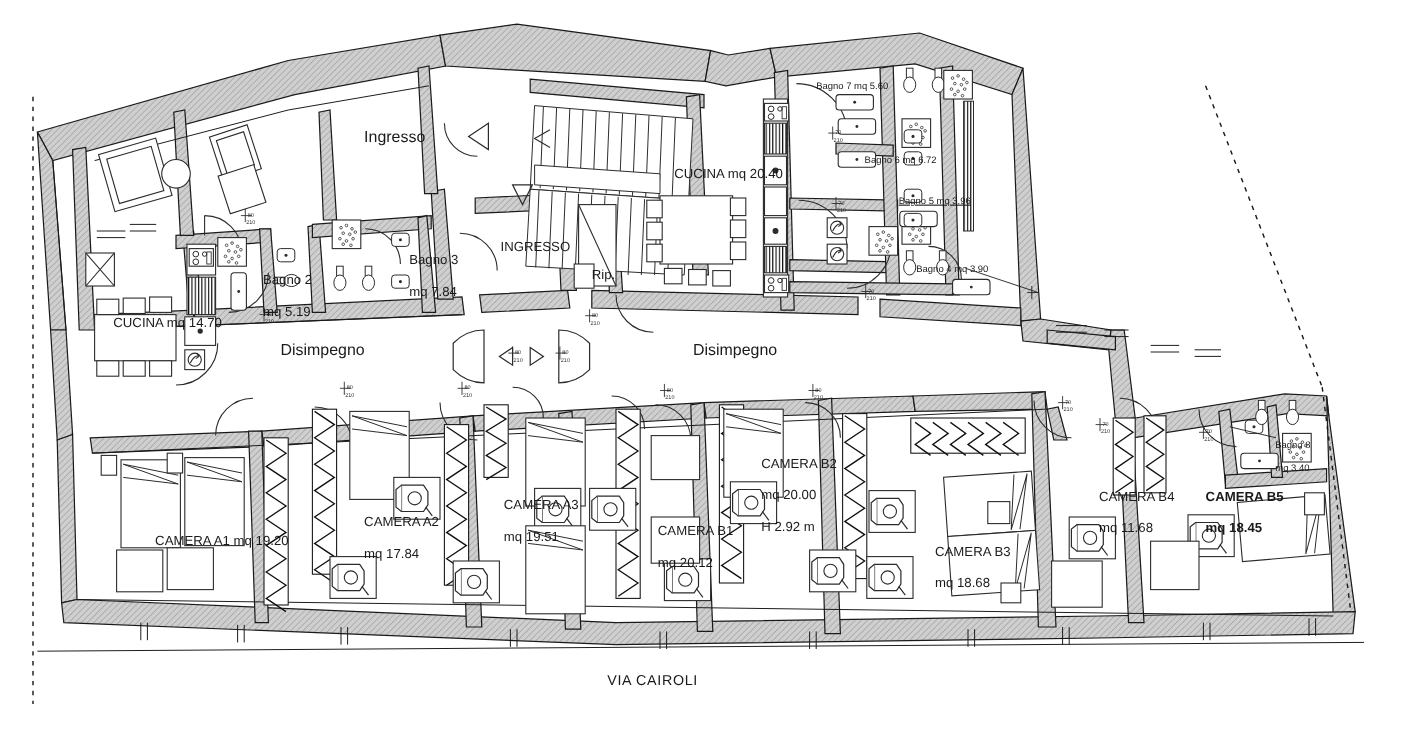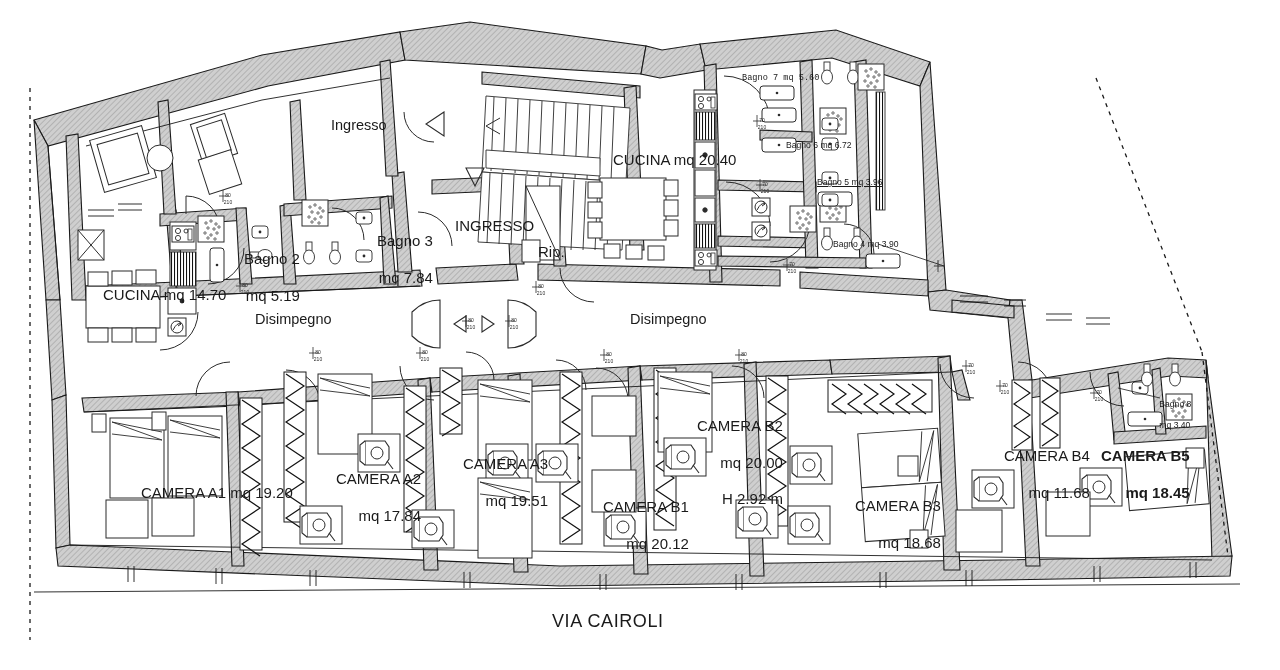--- a/index.html
+++ b/index.html
@@ -2,23 +2,23 @@
 <html><head>
 <meta charset="utf-8">
 <title>Floor Plan</title>
 <style>
   html,body{margin:0;padding:0;background:#ffffff;}
   body{font-family:"Liberation Sans",sans-serif;}
   #stage{position:relative;width:1280px;height:670px;background:#ffffff;overflow:hidden;}
   #plan{position:absolute;left:0;top:0;width:1280px;height:670px;}
   .lbl{position:absolute;color:#1a1a1a;white-space:pre;line-height:1.22;}
   .lbl.big{font-size:14.5px;}
-  .lbl.mid{font-size:15px;text-align:right;}
+  .lbl.mid{font-size:12px;}
   .lbl.sm{font-size:8.6px;}
-  .lbl.street{font-size:18px;letter-spacing:.6px;text-align:right;}
+  .lbl.street{font-size:13px;letter-spacing:.6px;text-align:right;}
 </style>
 </head>
 <body>
 
 <div id="stage">
 
   <svg id="plan" viewBox="0 0 1280 670">
     <defs>
       <pattern id="wallhatch" width="4" height="4" patternUnits="userSpaceOnUse" patternTransform="rotate(45)">
         <rect width="4" height="4" fill="#cfcfcf"></rect>
@@ -506,21 +506,21 @@
     <div class="lbl mid" style="left:352px;top:214px;">
       <span>Bagno 3</span><br>
       <span>mq 7.84</span>
     </div>
 
     <div class="lbl big" style="left:331px;top:117px;">Ingresso</div>
     <div class="lbl mid" style="left:455px;top:217px;">INGRESSO</div>
     <div class="lbl mid" style="left:538px;top:243px;">Rip.</div>
     <div class="lbl mid" style="left:613px;top:151px;">CUCINA mq 20.40</div>
 
-    <div class="lbl sm" style="left:742px;top:73px;font-family:Liberation Mono, monospace;">Bagno 7 mq 5.60</div>
+    <div class="lbl sm" style="left:742px;top:73px;">Bagno 7 mq 5.60</div>
     <div class="lbl sm" style="left:786px;top:140px;">Bagno 6 mq 6.72</div>
     <div class="lbl sm" style="left:817px;top:177px;text-decoration:underline;">Bagno 5 mq 3.96</div>
     <div class="lbl sm" style="left:833px;top:239px;">Bagno 4 mq 3.90</div>
 
     <div class="lbl sm" style="left:1145px;top:389px;">
       <span>Bagno 8</span><br>
       <span>mq 3.40</span>
     </div>
 
     <div class="lbl big" style="left:255px;top:311px;">Disimpegno</div>
@@ -531,21 +531,21 @@
     <div class="lbl mid" style="left:311px;top:452px;">
       <span>CAMERA A2</span><br>
       <span>mq 17.84</span>
     </div>
 
     <div class="lbl mid" style="left:438px;top:437px;">
       <span>CAMERA A3</span><br>
       <span>mq 19.51</span>
     </div>
 
-    <div class="lbl mid" style="left:578px;top:480px;">
+    <div class="lbl mid" style="left:578px;top:460px;">
       <span>CAMERA B1</span><br>
       <span>mq 20.12</span>
     </div>
 
     <div class="lbl mid" style="left:672px;top:399px;">
       <span>CAMERA B2</span><br>
       <span>mq 20.00</span><br>
       <span>H 2.92 m</span>
     </div>
 

